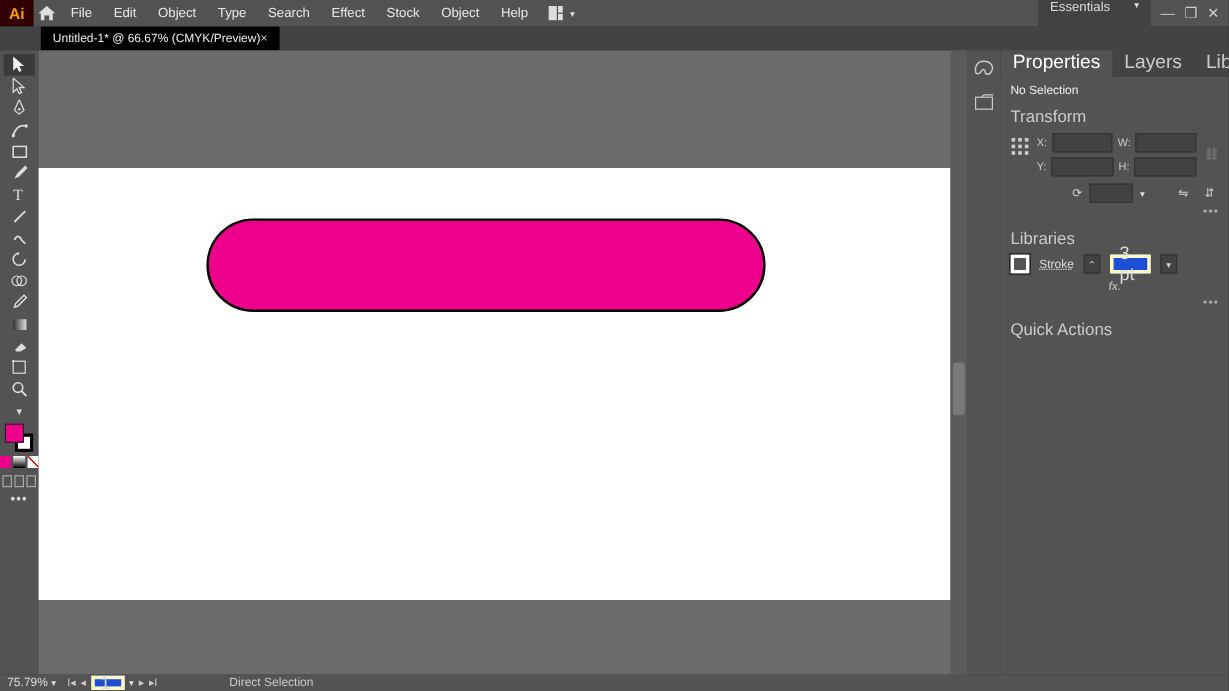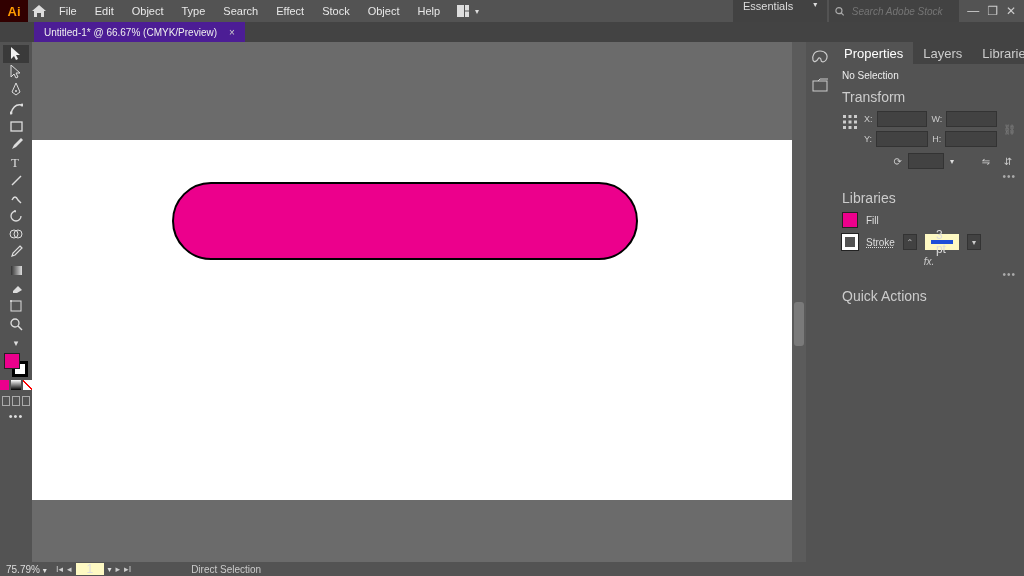--- a/index.html
+++ b/index.html
@@ -12,21 +12,21 @@
   .menu-items span{padding:0 9px;color:#e8e8e8;cursor:default;}
   .arrange{margin-left:8px;width:28px;height:16px;display:flex;align-items:center;color:#ddd;}
   .arrange svg{display:block;}
   .right-bar{position:absolute;right:0;top:0;height:22px;display:flex;align-items:center;}
   .workspace-sel{height:22px;background:#424242;padding:0 10px;display:flex;align-items:flex-start;gap:20px;color:#ddd;}
   .search-stock{width:130px;height:22px;background:#424242;display:flex;align-items:center;padding:0 6px;gap:5px;margin-left:2px;color:#aaa;}
   .search-stock input{background:transparent;border:none;outline:none;color:#ddd;font-size:10px;width:100%;font-style:italic;}
   .win-btns{display:flex;gap:8px;padding:0 8px;color:#ccc;font-size:12px;}
   
   .tab-strip{height:20px;background:#434343;display:flex;align-items:stretch;padding-left:34px;}
-  .doc-tab{background:#4c1d95;display:flex;align-items:center;padding:0 10px;font-size:10px;color:#eee;gap:12px;}
+  .doc-tab{background:#000000;display:flex;align-items:center;padding:0 10px;font-size:10px;color:#eee;}
   .doc-tab .close{color:#ccc;}
   
   .body{display:flex;height:calc(576px - 22px - 20px - 14px);}
   .tool-col{width:32px;background:#535353;display:flex;flex-direction:column;align-items:center;padding-top:3px;}
   .tool{width:26px;height:18px;display:flex;align-items:center;justify-content:center;margin:0;color:#ddd;}
   .tool.sel{background:#3a3a3a;color:#fff;}
   .tool svg{display:block;}
   .swatch-box{width:24px;height:24px;position:relative;margin-top:4px;}
   .sw-fill{position:absolute;left:0;top:0;width:16px;height:16px;background:#ec008c;border:1px solid #222;}
   .sw-stroke{position:absolute;right:0;bottom:0;width:16px;height:16px;background:#fff;border:3px solid #000;}
@@ -40,35 +40,35 @@
   .artboard{position:absolute;left:0;top:98px;width:760px;height:360px;background:#fff;}
   .pill{position:absolute;left:140px;top:42px;width:466px;height:78px;border-radius:40px;background:#ec008c;border:2px solid #000;}
   .vscroll{position:absolute;right:0;top:0;width:14px;height:100%;background:#5b5b5b;}
   .vthumb{position:absolute;right:2px;top:260px;width:10px;height:44px;background:#7a7a7a;border-radius:3px;}
   
   .dock-col{width:28px;background:#535353;display:flex;flex-direction:column;align-items:center;padding-top:8px;gap:14px;}
   .dock-col svg{display:block;}
   
   .panel{width:190px;background:#535353;display:flex;flex-direction:column;}
   .panel-tabs{display:flex;height:22px;background:#434343;}
-  .ptab{padding:0 10px;display:flex;align-items:center;font-size:13px;color:#ccc;}
+  .ptab{padding:0 10px;display:flex;align-items:center;font-size:16px;color:#ccc;}
   .ptab.active{background:#535353;color:#fff;}
   .pbody{flex:1;padding:6px 8px;font-size:10px;color:#ddd;overflow:hidden;}
   .sec-sub{font-size:14px;color:#ccc;margin:8px 0 6px;}
   .field{height:16px;background:#424242;border:1px solid #333;}
   .lbl{color:#ccc;font-size:9px;text-align:right;}
   .rot-row{display:flex;align-items:center;gap:6px;margin-top:6px;justify-content:flex-end;}
   .rot-field{width:36px;height:16px;background:#424242;border:1px solid #333;}
   .mini-btn{width:16px;height:16px;display:flex;align-items:center;justify-content:center;color:#ccc;}
   .corner-dots{text-align:right;color:#aaa;letter-spacing:1px;margin-top:2px;}
   .app-row{display:flex;align-items:center;gap:8px;margin:6px 0;}
   .swatch{width:16px;height:16px;border:1px solid #222;}
   .stroke-sw{width:16px;height:16px;border:3px solid #fff;background:#535353;box-sizing:border-box;outline:1px solid #222;}
   .op-sw{width:16px;height:16px;background:repeating-conic-gradient(#888 0 25%, #666 0 50%) 0 0/8px 8px;}
-  .val-box{height:16px;background:#1d4ed8;border:6px solid #fef9c3;display:flex;align-items:center;padding:0 5px;font-size:12px;color:#ddd;}
+  .val-box{height:16px;background:#1d4ed8;border:3px solid #fef9c3;display:flex;align-items:center;padding:0 5px;font-size:15px;color:#ddd;}
   .drop{width:14px;height:16px;background:#424242;border:1px solid #333;display:flex;align-items:center;justify-content:center;color:#ccc;font-size:8px;}
   
   .status{height:14px;background:#535353;display:flex;align-items:center;font-size:10px;color:#ddd;}
   .status .zoom{width:50px;padding-left:6px;}
   .status .nav{display:flex;align-items:center;gap:4px;margin-left:6px;}
   .nav-btn{color:#ccc;font-size:9px;}
   .status .tool-name{margin-left:60px;color:#ccc;}
   .chev{font-size:8px;}
 </style>
 </head>
@@ -97,27 +97,20 @@
         <rect x="0" y="0" width="7" height="12" fill="#ddd"></rect>
         <rect x="8" y="0" width="4" height="5.5" fill="#ddd"></rect>
         <rect x="8" y="6.5" width="4" height="5.5" fill="#ddd"></rect>
       </svg>
       <span class="chev" style="margin-left:2px;">▾</span>
   </div>
   <div class="right-bar">
     <div class="workspace-sel">
       <span>Essentials</span>
       <span class="chev">▾</span>
-    </div>
-    <div class="search-stock">
-      <svg width="11" height="11" viewBox="0 0 11 11">
-          <circle cx="4.5" cy="4.5" r="3.5" stroke="#aaa" stroke-width="1.3" fill="none"></circle>
-          <line x1="7.2" y1="7.2" x2="10" y2="10" stroke="#aaa" stroke-width="1.3"></line>
-        </svg>
-      <input placeholder="Search Adobe Stock" style="">
     </div>
     <div class="win-btns">
       <span>—</span>
       <span>❐</span>
       <span>✕</span>
     </div>
   </div>
 </div>
 
 <div class="tab-strip">
@@ -313,24 +306,20 @@
         <div class="rot-field"></div>
         <span class="chev">▾</span>
         <div style="width:12px"></div>
         <span class="mini-btn">⇋</span>
         <span class="mini-btn">⇵</span>
       </div>
       <div class="corner-dots">•••</div>
 
       <div class="sec-sub">Libraries</div>
       <div class="app-row">
-        <div class="swatch" style="background:#ec008c"></div>
-        <span>Fill</span>
-      </div>
-      <div class="app-row">
         <div class="stroke-sw"></div>
         <span style="text-decoration:underline dotted;">Stroke</span>
         <div class="drop">⌃</div>
         <div class="val-box" style="width:34px">3 pt</div>
         <div class="drop">▾</div>
       </div>
       <div style="font-style:italic;color:#ccc;margin-top:4px;text-align:center;">fx.</div>
       <div class="corner-dots">•••</div>
 
       <div class="sec-sub">Quick Actions</div>

